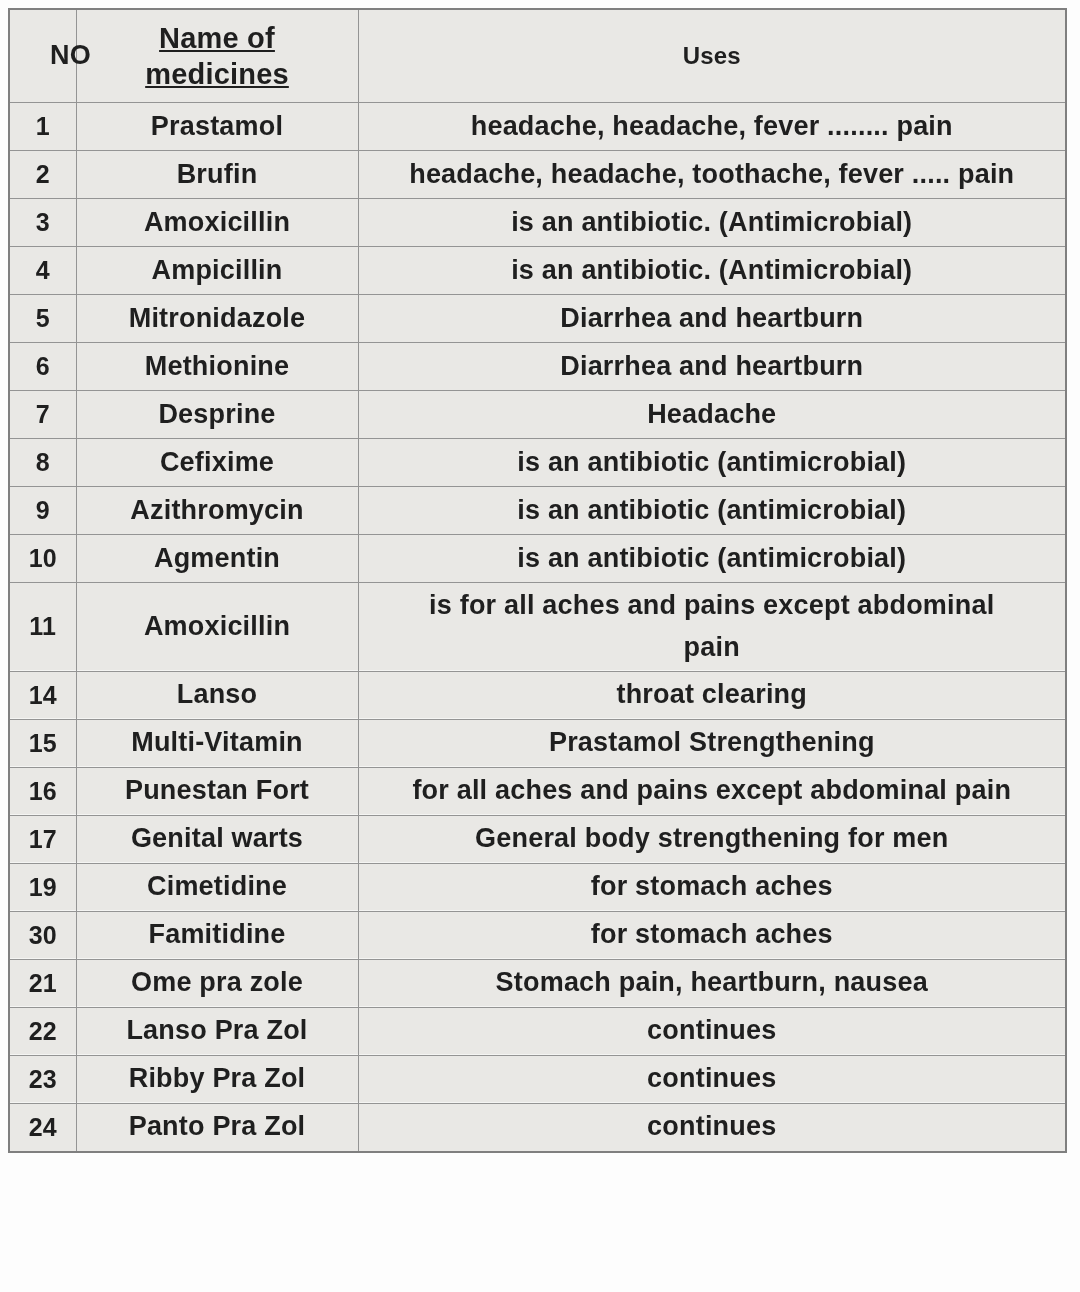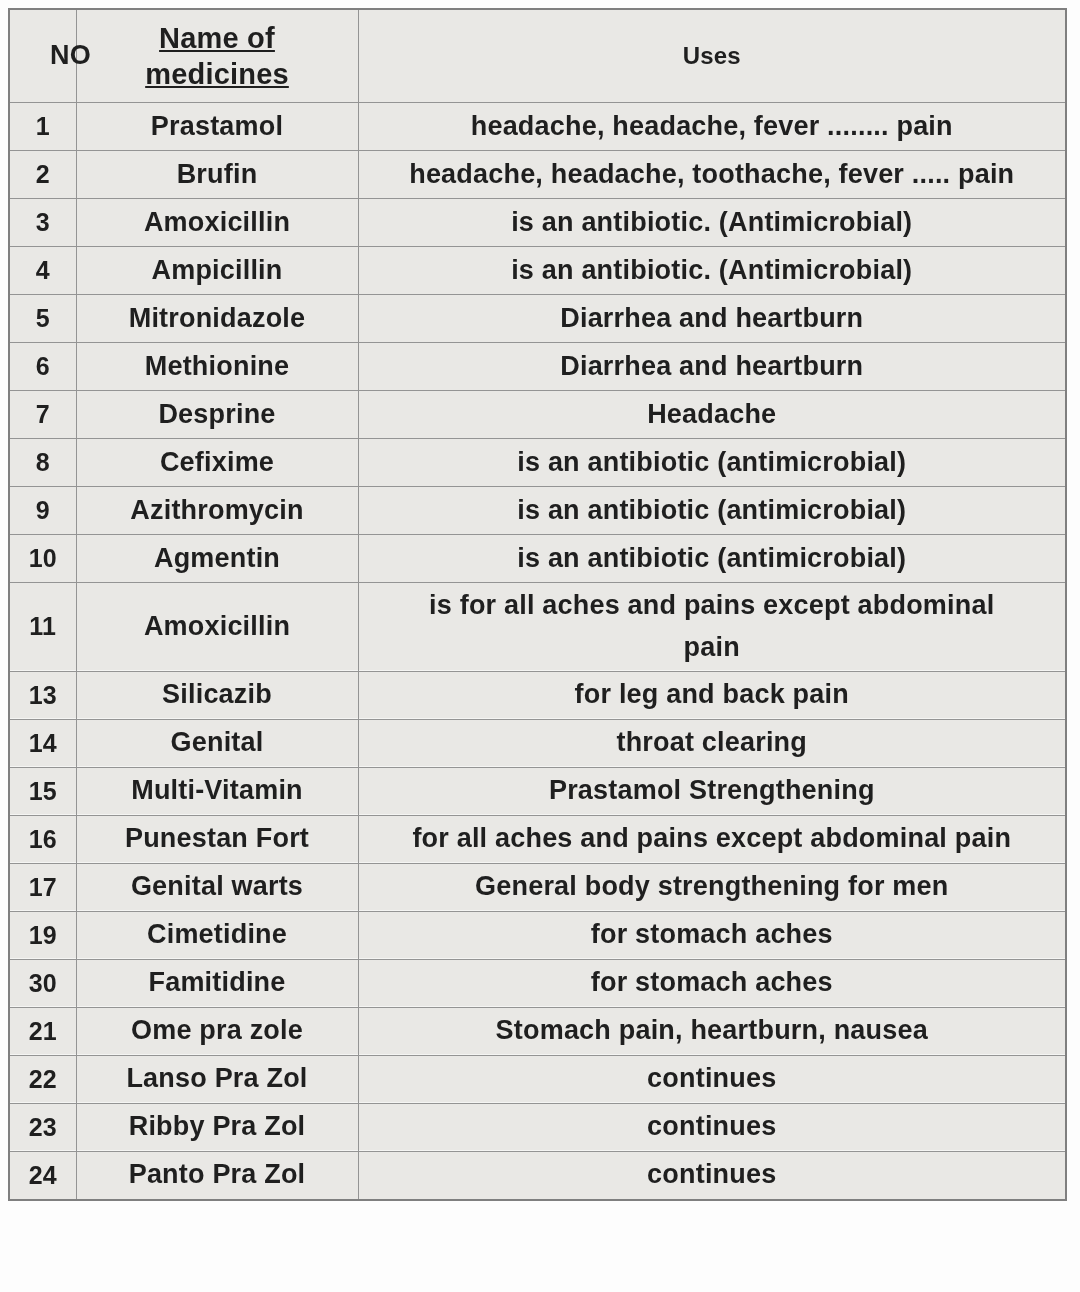--- a/index.html
+++ b/index.html
@@ -135,27 +135,22 @@
     <td class="cell-name">Agmentin</td>
     <td class="cell-uses">is an antibiotic (antimicrobial)</td>
   </tr>
         <tr>
     <td class="cell-no">11</td>
     <td class="cell-name">Amoxicillin</td>
     <td class="cell-uses">is for all aches and pains except abdominal
 pain</td>
   </tr>
         <tr>
-    <td class="cell-no">13</td>
-    <td class="cell-name">Silicazib</td>
-    <td class="cell-uses">for leg and back pain</td>
-  </tr>
-        <tr>
     <td class="cell-no">14</td>
-    <td class="cell-name">Genital</td>
+    <td class="cell-name">Lanso</td>
     <td class="cell-uses">throat clearing</td>
   </tr>
         <tr>
     <td class="cell-no">15</td>
     <td class="cell-name">Multi-Vitamin</td>
     <td class="cell-uses">Prastamol Strengthening</td>
   </tr>
         <tr>
     <td class="cell-no">16</td>
     <td class="cell-name">Punestan Fort</td>

